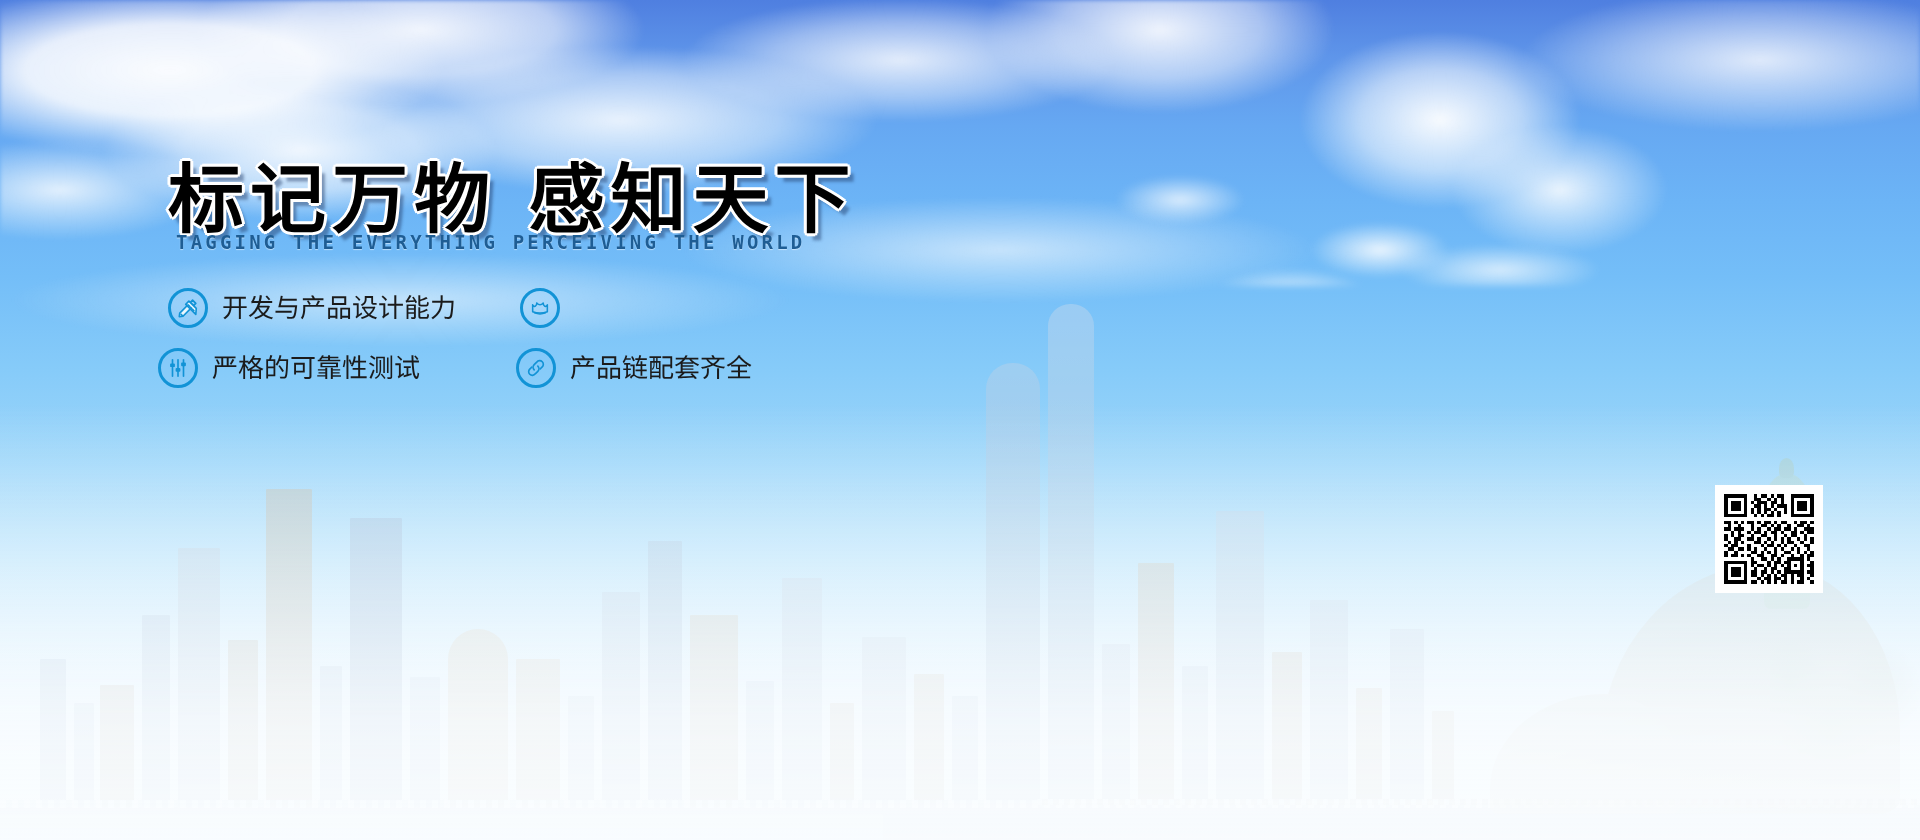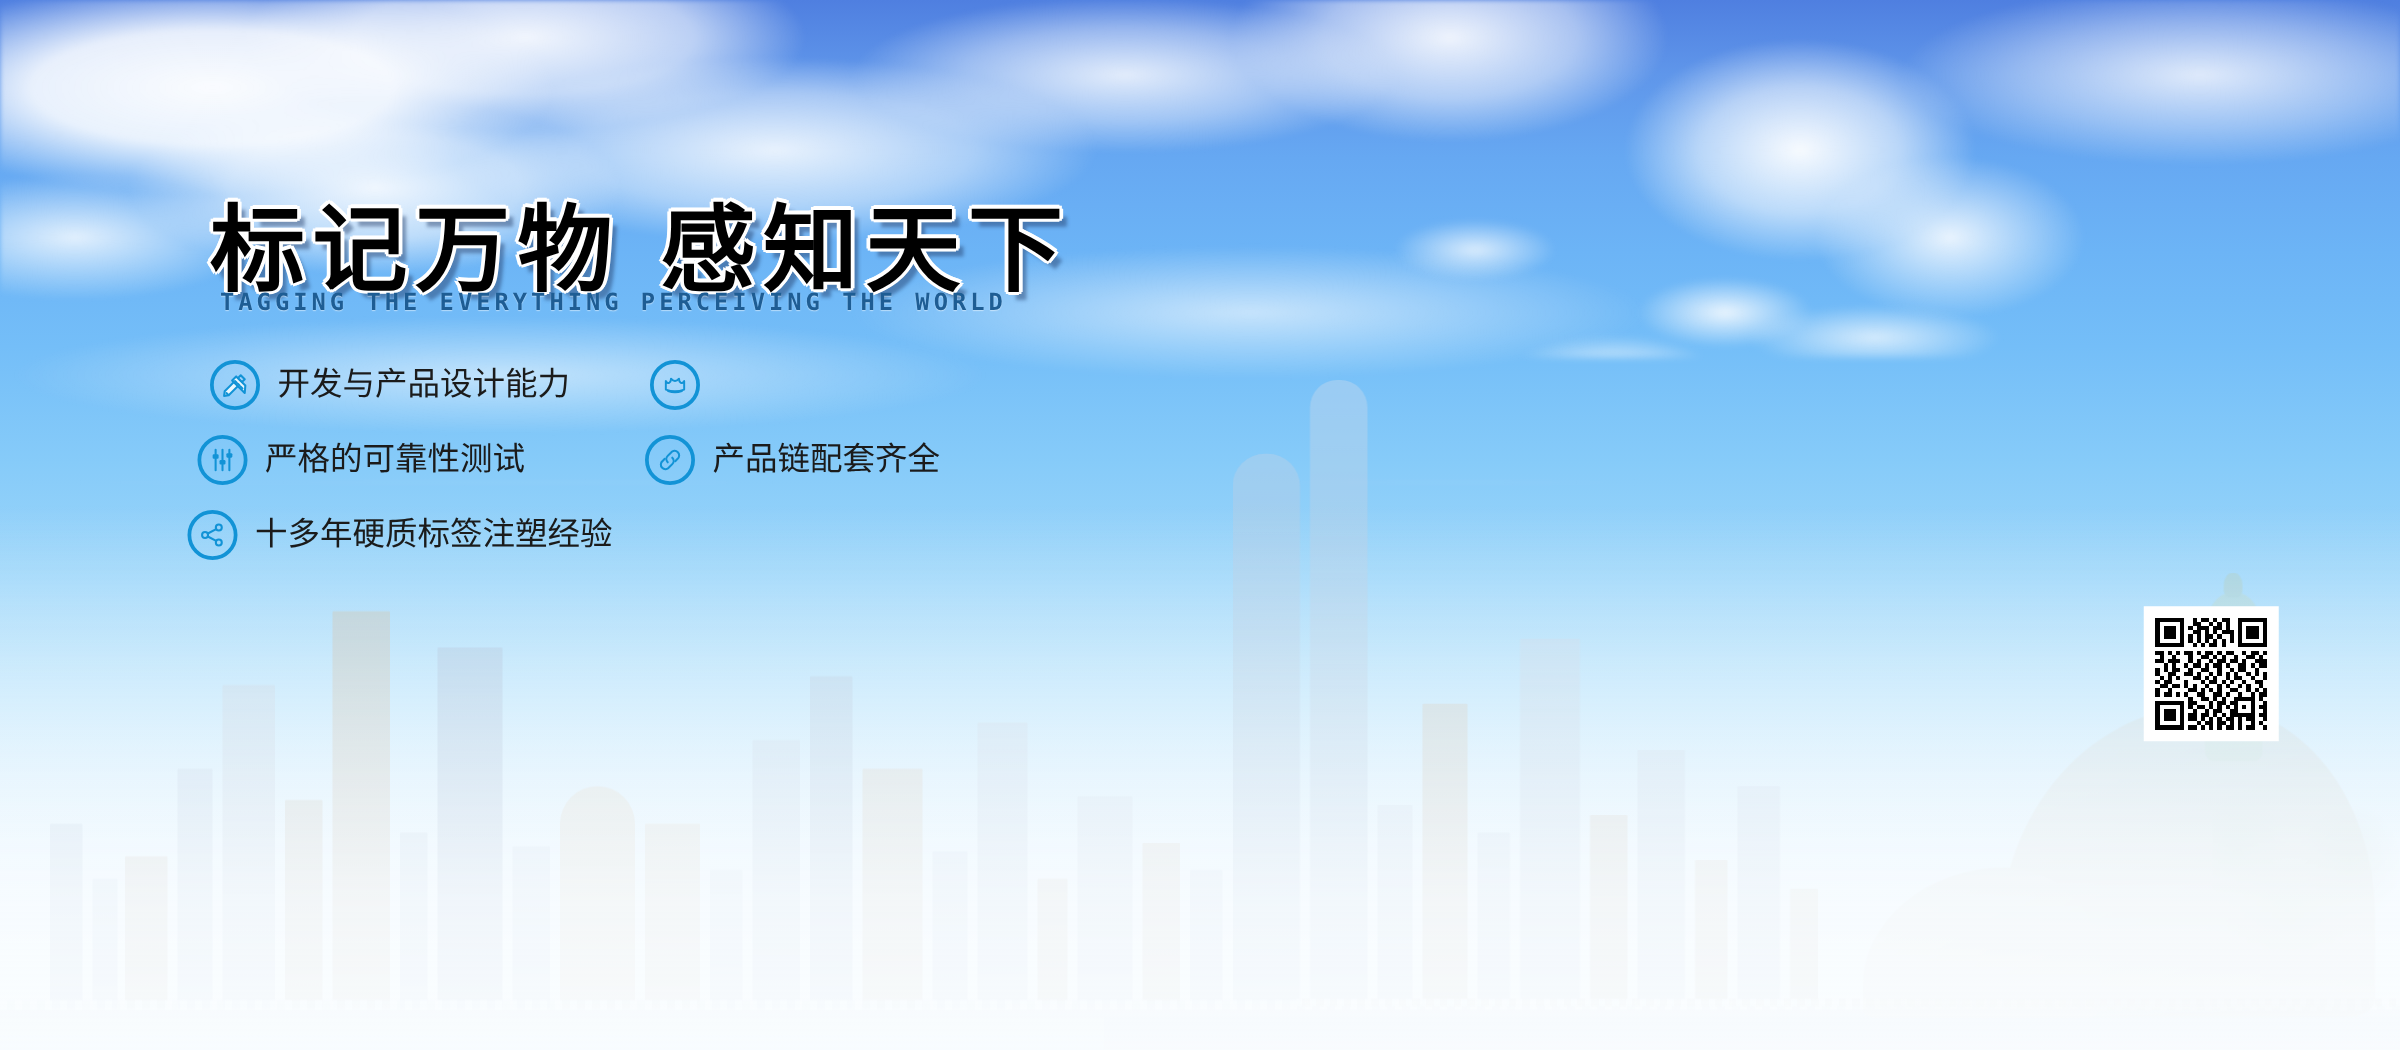--- a/index.html
+++ b/index.html
@@ -318,32 +318,20 @@
             <svg width="22" height="22" viewBox="0 0 24 24" fill="none" stroke="#1293d6" stroke-width="1.8" stroke-linecap="round" stroke-linejoin="round">
               <path d="M10 14 a4 4 0 0 1 0-5.6 l2.8-2.8 a4 4 0 1 1 5.6 5.6 L16.6 13"></path>
               <path d="M14 10 a4 4 0 0 1 0 5.6 l-2.8 2.8 a4 4 0 1 1-5.6-5.6 L7.4 11"></path>
             </svg>
           </span>
           <span class="flabel">产品链配套齐全</span>
         </div>
       </div>
 
       <div class="frow r3">
-        <div class="fcol c2">
-          <span class="ico">
-            <svg width="22" height="22" viewBox="0 0 24 24" fill="none" stroke="#1293d6" stroke-width="1.8" stroke-linecap="round">
-              <circle cx="17.5" cy="5.5" r="2.6"></circle>
-              <circle cx="5.5" cy="12" r="2.6"></circle>
-              <circle cx="17.5" cy="18.5" r="2.6"></circle>
-              <line x1="7.9" y1="10.7" x2="15.2" y2="6.8"></line>
-              <line x1="7.9" y1="13.3" x2="15.2" y2="17.2"></line>
-            </svg>
-          </span>
-          <span class="flabel">十多年硬质标签注塑经验</span>
-        </div>
       </div>
 
     </div>
 
     <div class="qr-wrap">
       <svg class="qr" viewBox="0 0 29 29" shape-rendering="crispEdges">
         <rect width="29" height="29" fill="#ffffff"></rect>
         <g fill="#000000">
 
           <rect x="1" y="1" width="7" height="1"></rect>

